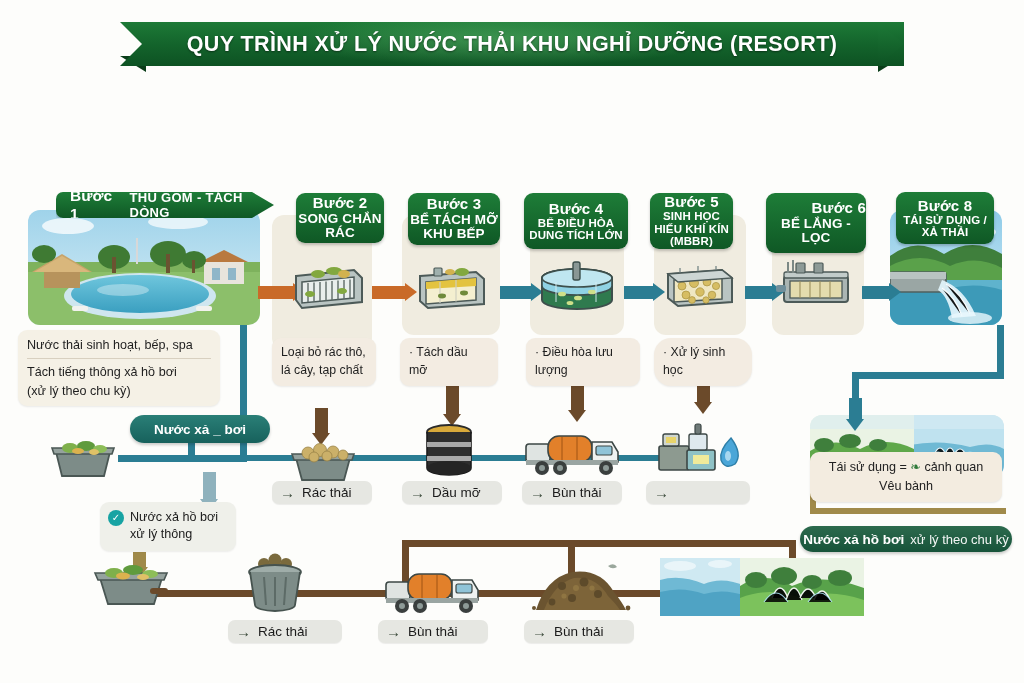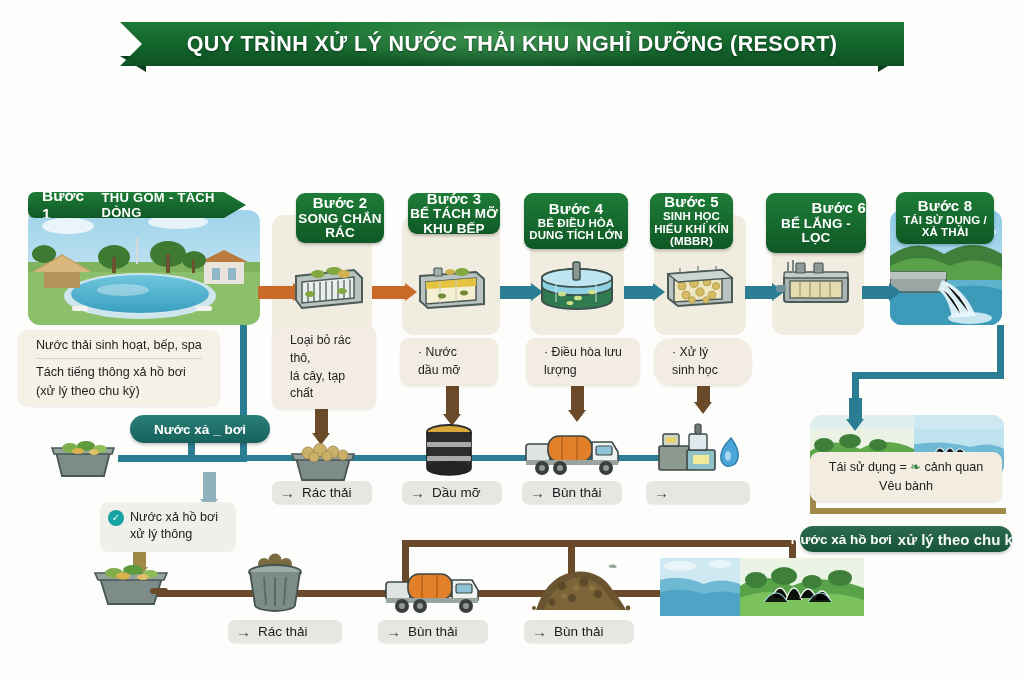--- a/index.html
+++ b/index.html
@@ -73,21 +73,21 @@
     position: absolute; background: #f0ece0; border-radius: 12px;
     overflow: hidden; z-index: 3;
   }
   .photo-card {
     position: absolute; border-radius: 12px; overflow: hidden; z-index: 3;
   }
 
   .cap {
     position: absolute; background: #f3ece2; border-radius: 9px;
     color: #1e1e1e; font-size: 12.3px; line-height: 1.45;
-    padding: 6px 18px; z-index: 6;
+    padding: 6px 9px; z-index: 6;
     box-shadow: 0 1px 2px rgba(0,0,0,.08);
   }
   .cap.big { background:#f5f1e6; font-size: 12.6px; }
   .cap .rule { height:1px; background:#d8d0c0; margin:4px 0 4px; }
 
   .outbox {
     position: absolute; background: #e6e7e2; border-radius: 7px;
     display: flex; align-items: center; gap: 7px;
     padding: 4px 12px 4px 8px;
     font-size: 13.5px; color: #1b1b1b; z-index: 6;
@@ -96,21 +96,21 @@
   .outbox .ar { font-size: 15px; color: #3a4a3a; line-height: 1; }
 
   .pill {
     position: absolute; border-radius: 16px; z-index: 8;
     background: linear-gradient(180deg,#2a7f77,#17615c);
     color:#fff; display:flex; align-items:center; justify-content:center; gap:6px;
     box-shadow: 0 2px 3px rgba(0,0,0,.2);
     font-size: 13.5px; font-weight: bold; white-space: nowrap;
   }
   .pill.dark { background: linear-gradient(180deg,#2c6a4d,#17533a); }
-  .pill .sub { font-size: 15px; font-weight: bold; opacity:.95; }
+  .pill .sub { font-size: 13px; font-weight: normal; opacity:.95; }
 
   .note {
     position:absolute; background:#eff0ea; border-radius:9px; z-index:7;
     font-size:12.6px; color:#1b1b1b; line-height:1.38; padding:7px 10px 7px 8px;
     display:flex; gap:6px; align-items:flex-start;
     box-shadow:0 1px 2px rgba(0,0,0,.07);
   }
   .chk { width:16px; height:16px; border-radius:50%; background:#17a3a3; flex:0 0 16px;
          display:flex; align-items:center; justify-content:center; color:#fff; font-size:10px; margin-top:1px;}
 
@@ -225,21 +225,21 @@
         <ellipse cx="16" cy="44" rx="12" ry="9"></ellipse>
       </g>
       <rect x="108" y="28" width="2" height="26" fill="#d8d8d8"></rect>
 
       <g fill="#f2f2ee">
           <rect x="44" y="96" width="16" height="5" rx="2"></rect>
           <rect x="168" y="96" width="16" height="5" rx="2"></rect>
         </g>
     </svg>
   </div>
-  <div class="badge-arrow" style="left:28px; top:192px; width:218px; height:26px;">
+  <div class="badge-arrow" style="left:56px; top:192px; width:218px; height:26px;">
     <span class="num">Bước 1</span>
     <span class="nm">THU GOM - TÁCH DÒNG</span>
   </div>
 
   <div class="cap big" style="left:18px; top:330px; width:202px;">
     <div>Nước thải sinh hoạt, bếp, spa</div>
     <div class="rule"></div>
     <div>Tách tiếng thông xả hồ bơi</div>
     <div>(xử lý theo chu kỳ)</div>
   </div>
@@ -263,48 +263,48 @@
         <line x1="62" y1="21.5" x2="62" y2="40.5"></line>
     </g>
     <g fill="#82a83f">
         <ellipse cx="30" cy="16" rx="7" ry="4"></ellipse>
         <ellipse cx="46" cy="13" rx="8" ry="4"></ellipse>
         <ellipse cx="22" cy="36" rx="5" ry="3"></ellipse>
         <ellipse cx="54" cy="33" rx="5" ry="3"></ellipse>
       </g>
     <ellipse cx="56" cy="16" rx="6" ry="4" fill="#d2b24f"></ellipse>
   </svg>
-  <div class="cap" style="left:272px; top:326px; width:104px;">
+  <div class="cap" style="left:272px; top:338px; width:104px;">
     <div>Loại bỏ rác thô,</div>
     <div>lá cây, tạp chất</div>
   </div>
 
   <div class="stage-card" style="left:402px; top:215px; width:98px; height:120px;"></div>
-  <div class="step-badge" style="left:408px; top:193px; width:92px; height:41px;align-items:center;">
+  <div class="step-badge" style="left:408px; top:193px; width:92px; height:52px;align-items:center;">
     <span class="num">Bước 3</span>
     <span class="nm">BỂ TÁCH MỠ KHU BẾP</span>
   </div>
   <svg class="ill" style="left:412px; top:258px;" width="80" height="58" viewBox="0 0 80 58">
     <path d="M8 18 L64 14 L72 21 L72 46 L16 50 L8 43 Z" fill="#b9c4c2" stroke="#4c5a58" stroke-width="2"></path>
     <path d="M14 24 L64 20 L64 42 L14 46 Z" fill="#f4efd0" stroke="#4c5a58" stroke-width="1.5"></path>
     <path d="M14 24 L64 20 L64 28 L14 31 Z" fill="#e3c33f"></path>
     <g stroke="#cfcfc0" stroke-width="1.2">
       <line x1="28" y1="24" x2="28" y2="45"></line>
         <line x1="44" y1="22" x2="44" y2="43.5"></line>
     </g>
     <g fill="#6f8a3a">
         <ellipse cx="30" cy="38" rx="4" ry="2.4"></ellipse>
         <ellipse cx="52" cy="35" rx="4" ry="2.4"></ellipse>
       </g>
     <ellipse cx="50" cy="14" rx="7" ry="4" fill="#82a83f"></ellipse>
     <rect x="22" y="10" width="8" height="8" rx="1" fill="#9fb0ad" stroke="#4c5a58" stroke-width="1.2"></rect>
     <ellipse cx="38" cy="14" rx="5" ry="3" fill="#d2b24f"></ellipse>
   </svg>
   <div class="cap" style="left:400px; top:338px; width:98px;">
-    <div>· Nước dầu mỡ</div>
+    <div>· Tách dầu mỡ</div>
   </div>
 
   <div class="stage-card" style="left:530px; top:215px; width:94px; height:120px;"></div>
   <div class="step-badge small" style="left:524px; top:193px; width:104px; height:56px;">
     <span class="num">Bước 4</span>
     <span class="nm">BỂ ĐIỀU HÒA DUNG TÍCH LỚN</span>
   </div>
   <svg class="ill" style="left:534px; top:256px;" width="86" height="62" viewBox="0 0 86 62">
     <path d="M8 22 a35 9 0 0 1 70 0 v22 a35 9 0 0 1 -70 0 Z" fill="#2f7a4e" stroke="#3d4f4c" stroke-width="2"></path>
     <path d="M8 22 a35 9 0 0 1 70 0 v8 a35 9 0 0 1 -70 0 Z" fill="#8fd2e4" stroke="#3d4f4c" stroke-width="1.6"></path>

